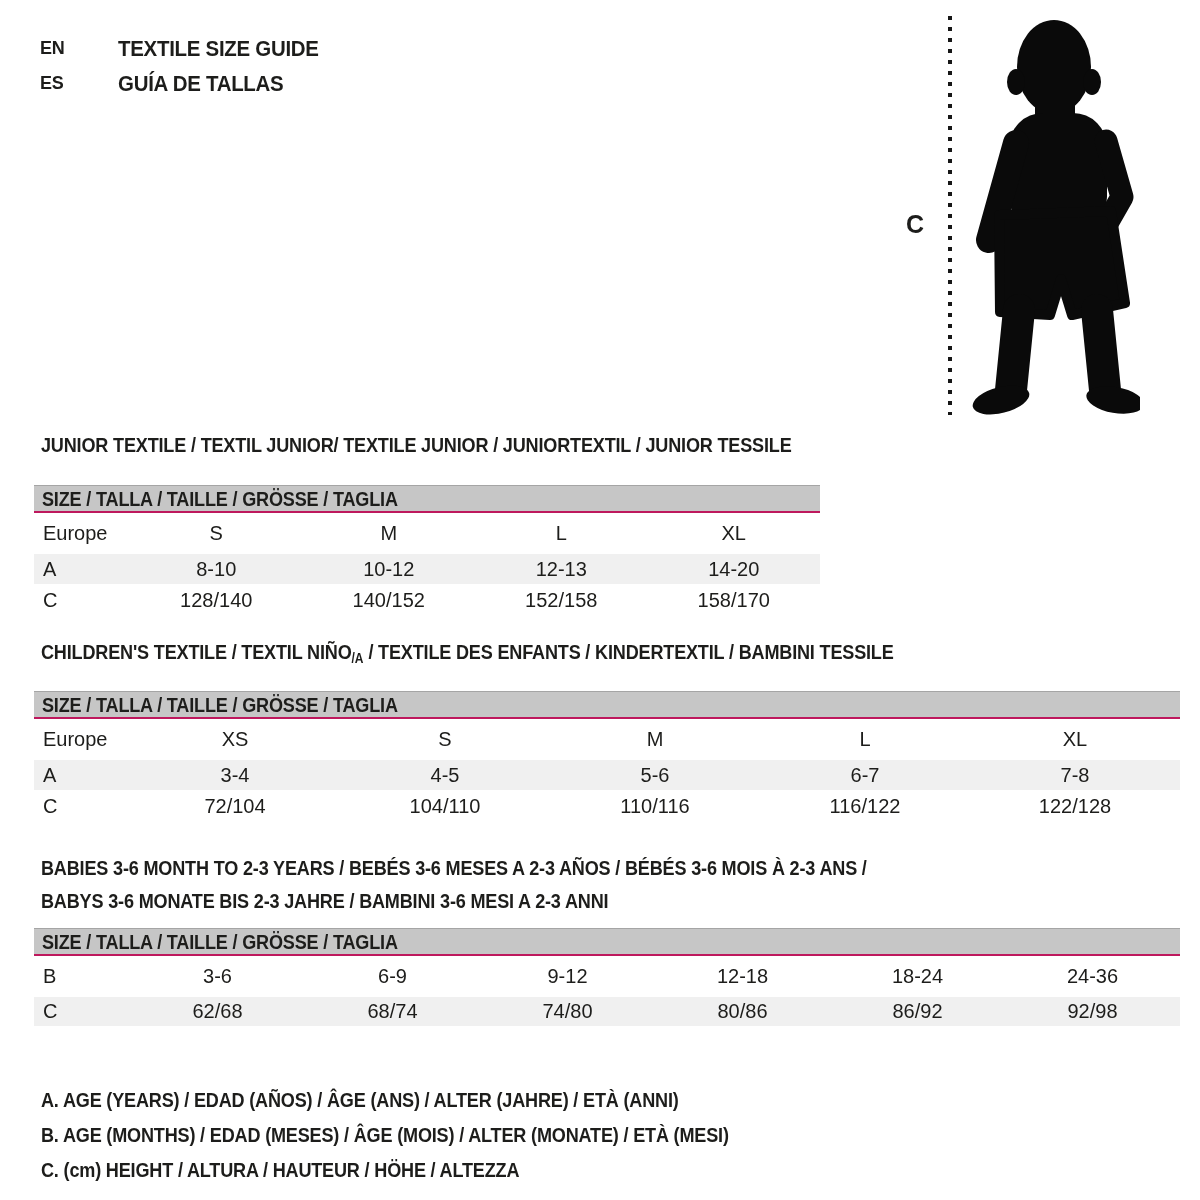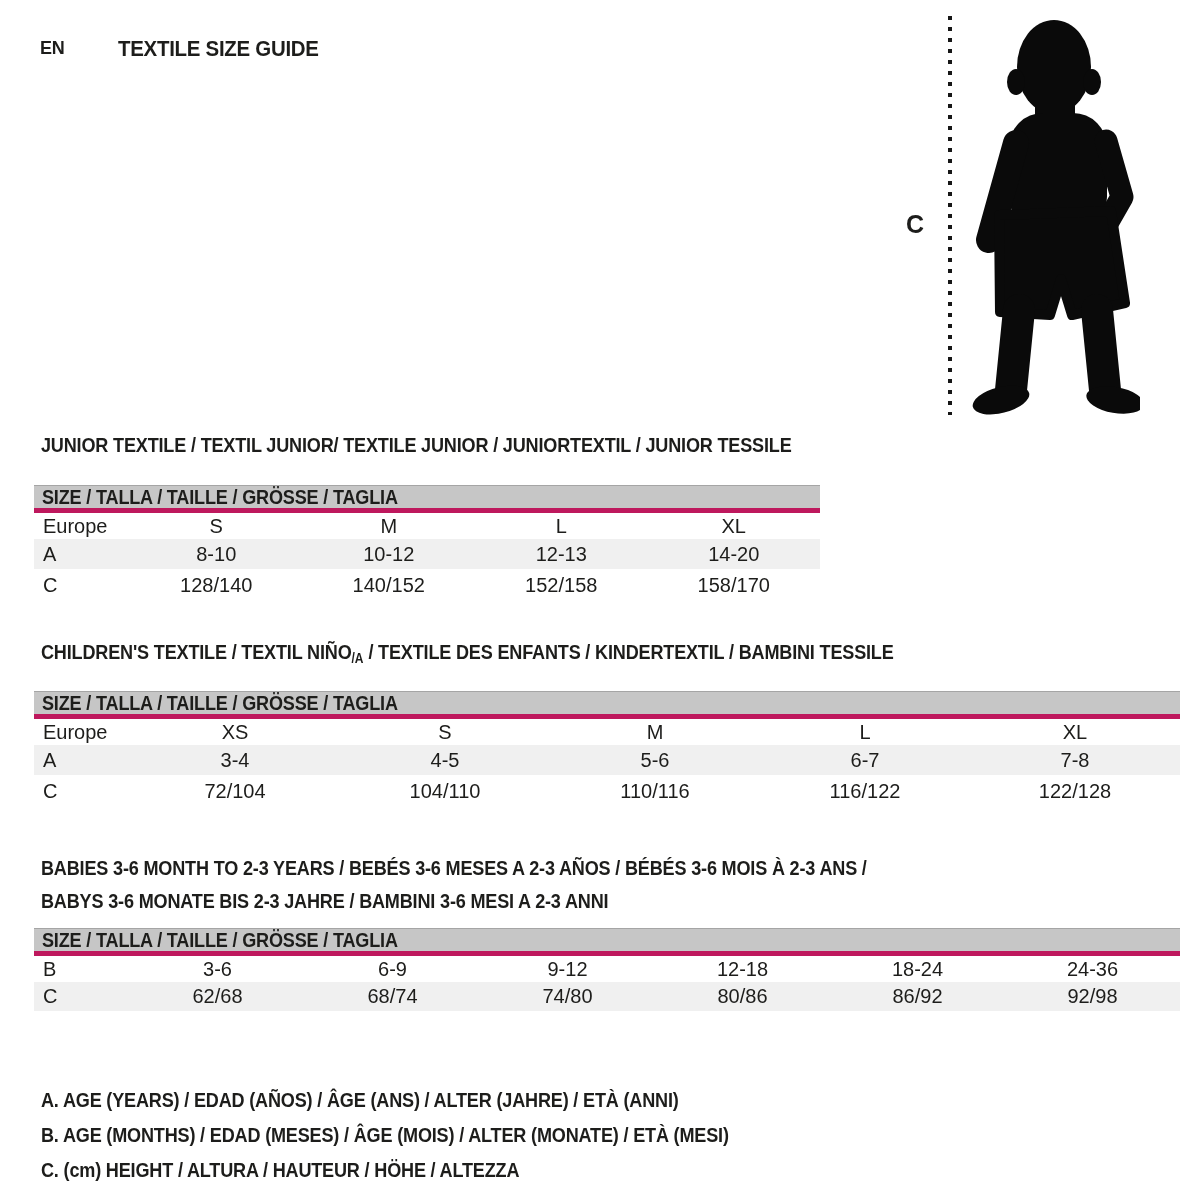--- a/index.html
+++ b/index.html
@@ -41,48 +41,52 @@
   .babies-title .tline { display: block; }
   .sub { display: inline-block; font-size: 14px; transform: translateY(4px); letter-spacing: 0; }
 
   
   .table { position: absolute; left: 34px; }
   .t-junior   { top: 485px; width: 786px; }
   .t-children { top: 691px; width: 1146px; }
   .t-babies   { top: 928px; width: 1146px; }
   .t-head {
     height: 28px; background: #c6c6c6; display: flex; align-items: center;
-    padding-left: 8px; border-top: 1px solid #a5a5a5; border-bottom: 5px solid #be185d;
+    padding-left: 8px; border-top: 1px solid #a5a5a5; border-bottom: 2px solid #be185d;
   }
   .t-head-text {
     display: inline-block; font-size: 21px; font-weight: bold; letter-spacing: -0.2px;
     transform: scaleX(0.86); transform-origin: 0 50%; white-space: nowrap;
   }
   .t-row { display: flex; align-items: center; font-size: 20px; }
-  .h34 { height: 26px; } .h33 { height: 33px; } .h30 { height: 30px; } .h29 { height: 29px; }
+  .h34 { height: 41px; } .h33 { height: 33px; } .h30 { height: 30px; } .h29 { height: 29px; }
   .r-alt { background: #f0f0f0; }
   .t-label { width: 96px; padding-left: 9px; }
   .t-cell { flex: 1 1 0; text-align: center; }
 
   
   .legend { position: absolute; left: 41px; top: 1082px; }
   .legend-line {
     height: 35px; display: flex; align-items: center; font-size: 21px; font-weight: bold;
     letter-spacing: -0.2px; transform: scaleX(0.86); transform-origin: 0 50%; white-space: nowrap;
   }
 </style>
 </head>
 <body>
 
 <div class="sheet">
 
   <section class="langs">
     <div class="lang-row">
       <span class="lang-code">EN</span>
       <span class="lang-title">TEXTILE SIZE GUIDE</span>
+    </div>
+    <div class="lang-row">
+      <span class="lang-code">ES</span>
+      <span class="lang-title">GUÍA DE TALLAS</span>
     </div>
   </section>
 
   <span class="c-label">C</span>
   <div class="dash-line"></div>
   <svg class="baby-svg" viewBox="0 0 180 405" xmlns="http://www.w3.org/2000/svg" aria-hidden="true">
     <g fill="#0a0a0a" stroke="none">
       <ellipse cx="95" cy="52" rx="37" ry="47"></ellipse>
       <ellipse cx="57" cy="67" rx="9" ry="13"></ellipse>
       <ellipse cx="133" cy="67" rx="9" ry="13"></ellipse>

